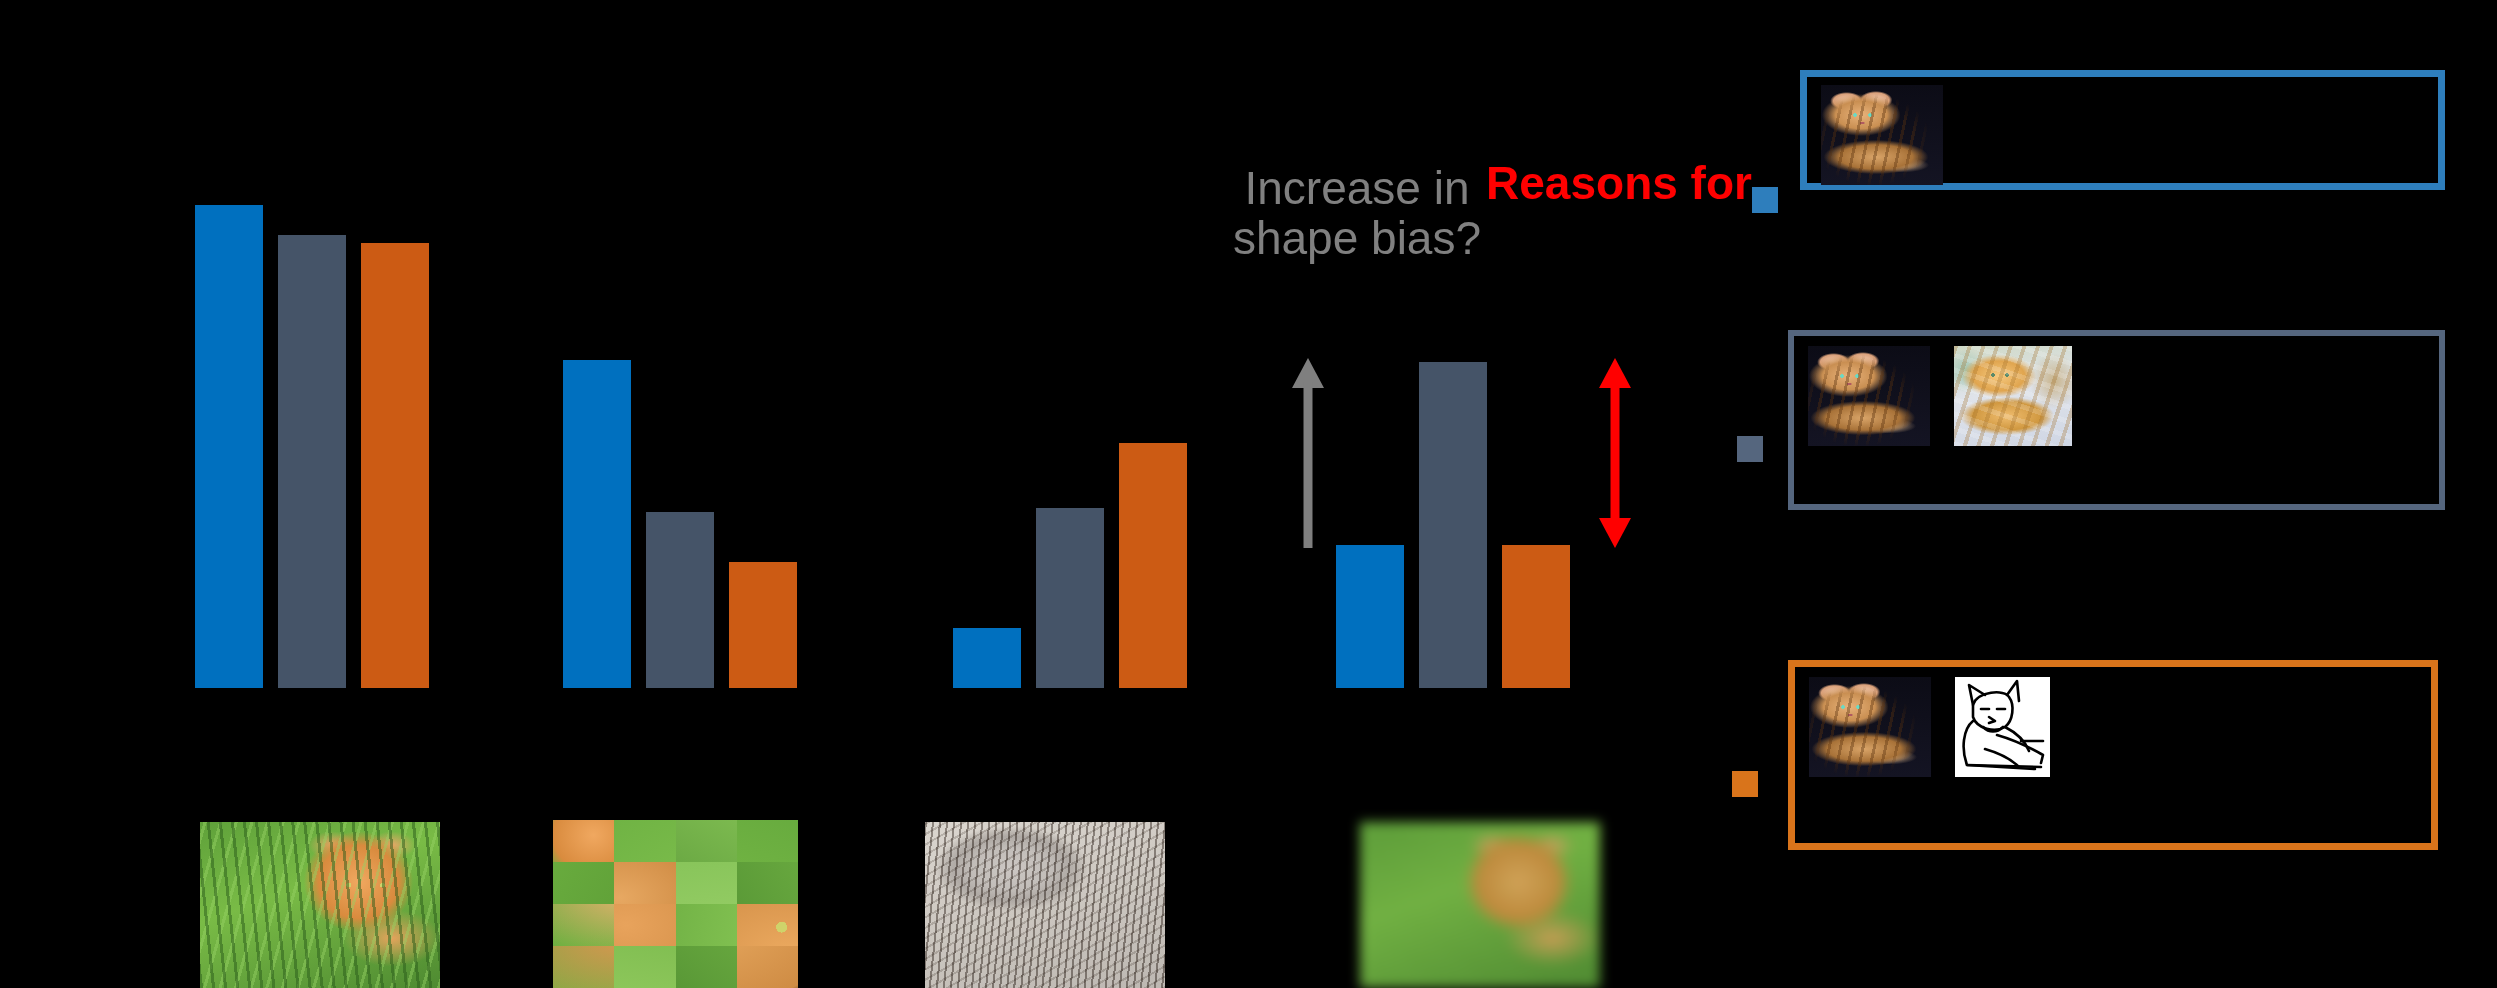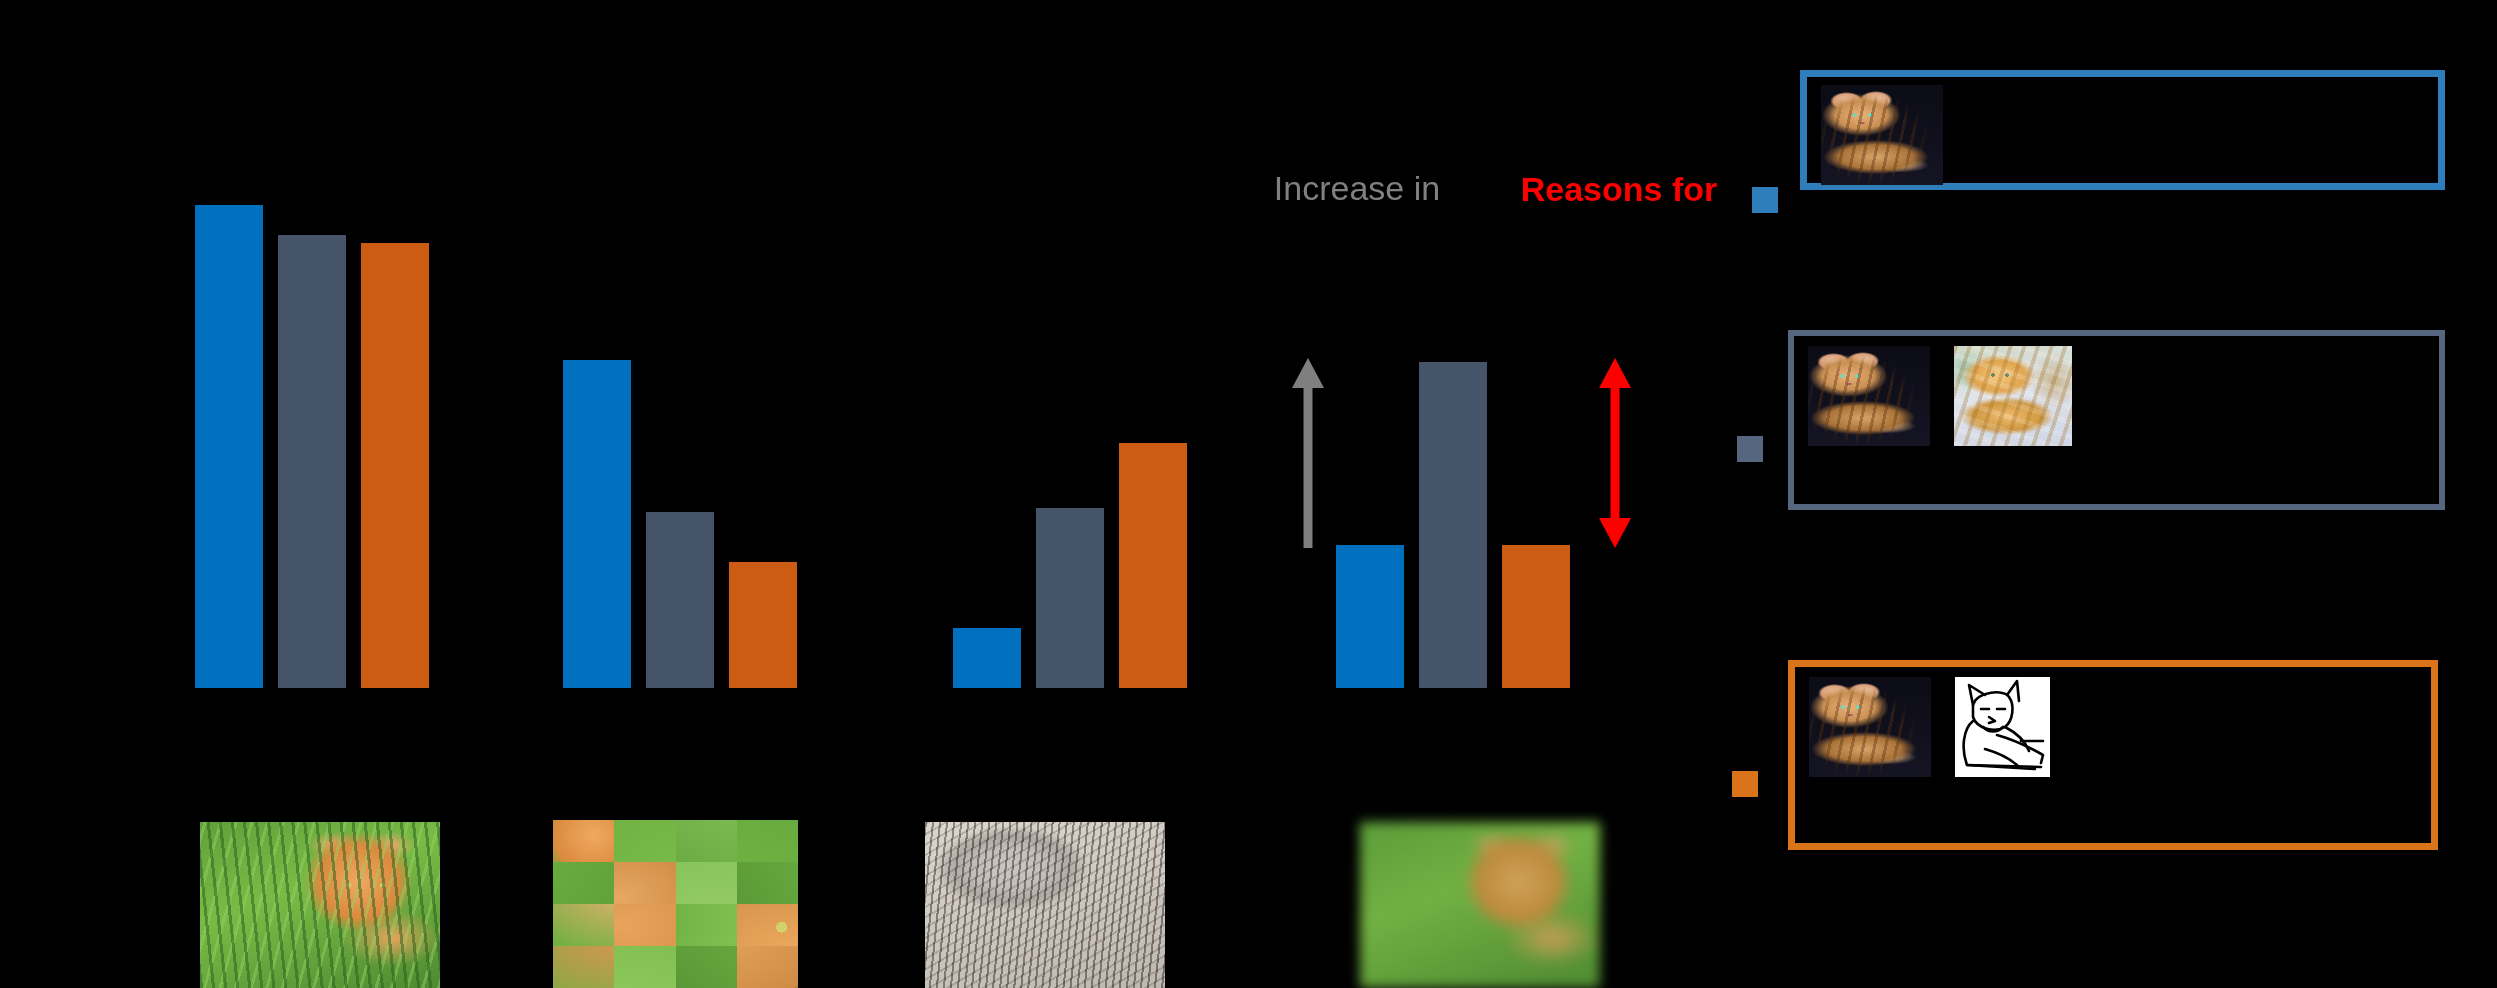--- a/index.html
+++ b/index.html
@@ -24,21 +24,21 @@
   .arrow-dbl .shaft{position:absolute;left:50%;transform:translateX(-50%);
         width:9px;background:#FF0000;top:26px;bottom:26px;}
   .arrow-dbl .head-up{position:absolute;left:50%;transform:translateX(-50%);top:0;
         width:0;height:0;border-left:16px solid transparent;border-right:16px solid transparent;
         border-bottom:30px solid #FF0000;}
   .arrow-dbl .head-dn{position:absolute;left:50%;transform:translateX(-50%);bottom:0;
         width:0;height:0;border-left:16px solid transparent;border-right:16px solid transparent;
         border-top:30px solid #FF0000;}
 
   
-  .annot{position:absolute;font-size:34px;line-height:50px;text-align:center;white-space:nowrap;}
+  .annot{position:absolute;font-size:46px;line-height:50px;text-align:center;white-space:nowrap;}
   .annot-grey{color:#808080;}
   .annot-red{color:#FF0000;font-weight:bold;}
 
   
   .legend-box{position:absolute;background:#000;box-sizing:border-box;}
   .legend-swatch{position:absolute;}
   .legend-imgs{position:absolute;display:flex;align-items:flex-start;}
   .legend-imgs .thumb{margin-right:24px;}
 
   
@@ -140,23 +140,24 @@
   </div>
 
   <div class="arrow-dbl" style="left:1595px;top:358px;width:40px;height:190px;">
     <div class="head-up"></div>
     <div class="shaft"></div>
     <div class="head-dn"></div>
   </div>
 
   <div class="annot annot-grey" style="left:1232px;top:163px;width:250px;">
     <div>Increase in</div>
-  </div>
-
-  <div class="annot annot-red" style="left:1484px;top:164px;width:270px;">
+    <div>shape bias?</div>
+  </div>
+
+  <div class="annot annot-red" style="left:1484px;top:158px;width:270px;">
     <div>Reasons for</div>
   </div>
 
   <div class="legend-swatch" style="left:1752px;top:187px;width:26px;height:26px;background:#2E7EBC;"></div>
   <div class="legend-box" style="left:1800px;top:70px;width:645px;height:120px;border:7px solid #2E7EBC;">
     <div class="legend-imgs" style="left:14px;top:8px;">
       <div class="thumb cat-dark" style="width:122px;height:100px;"></div>
     </div>
   </div>
 

